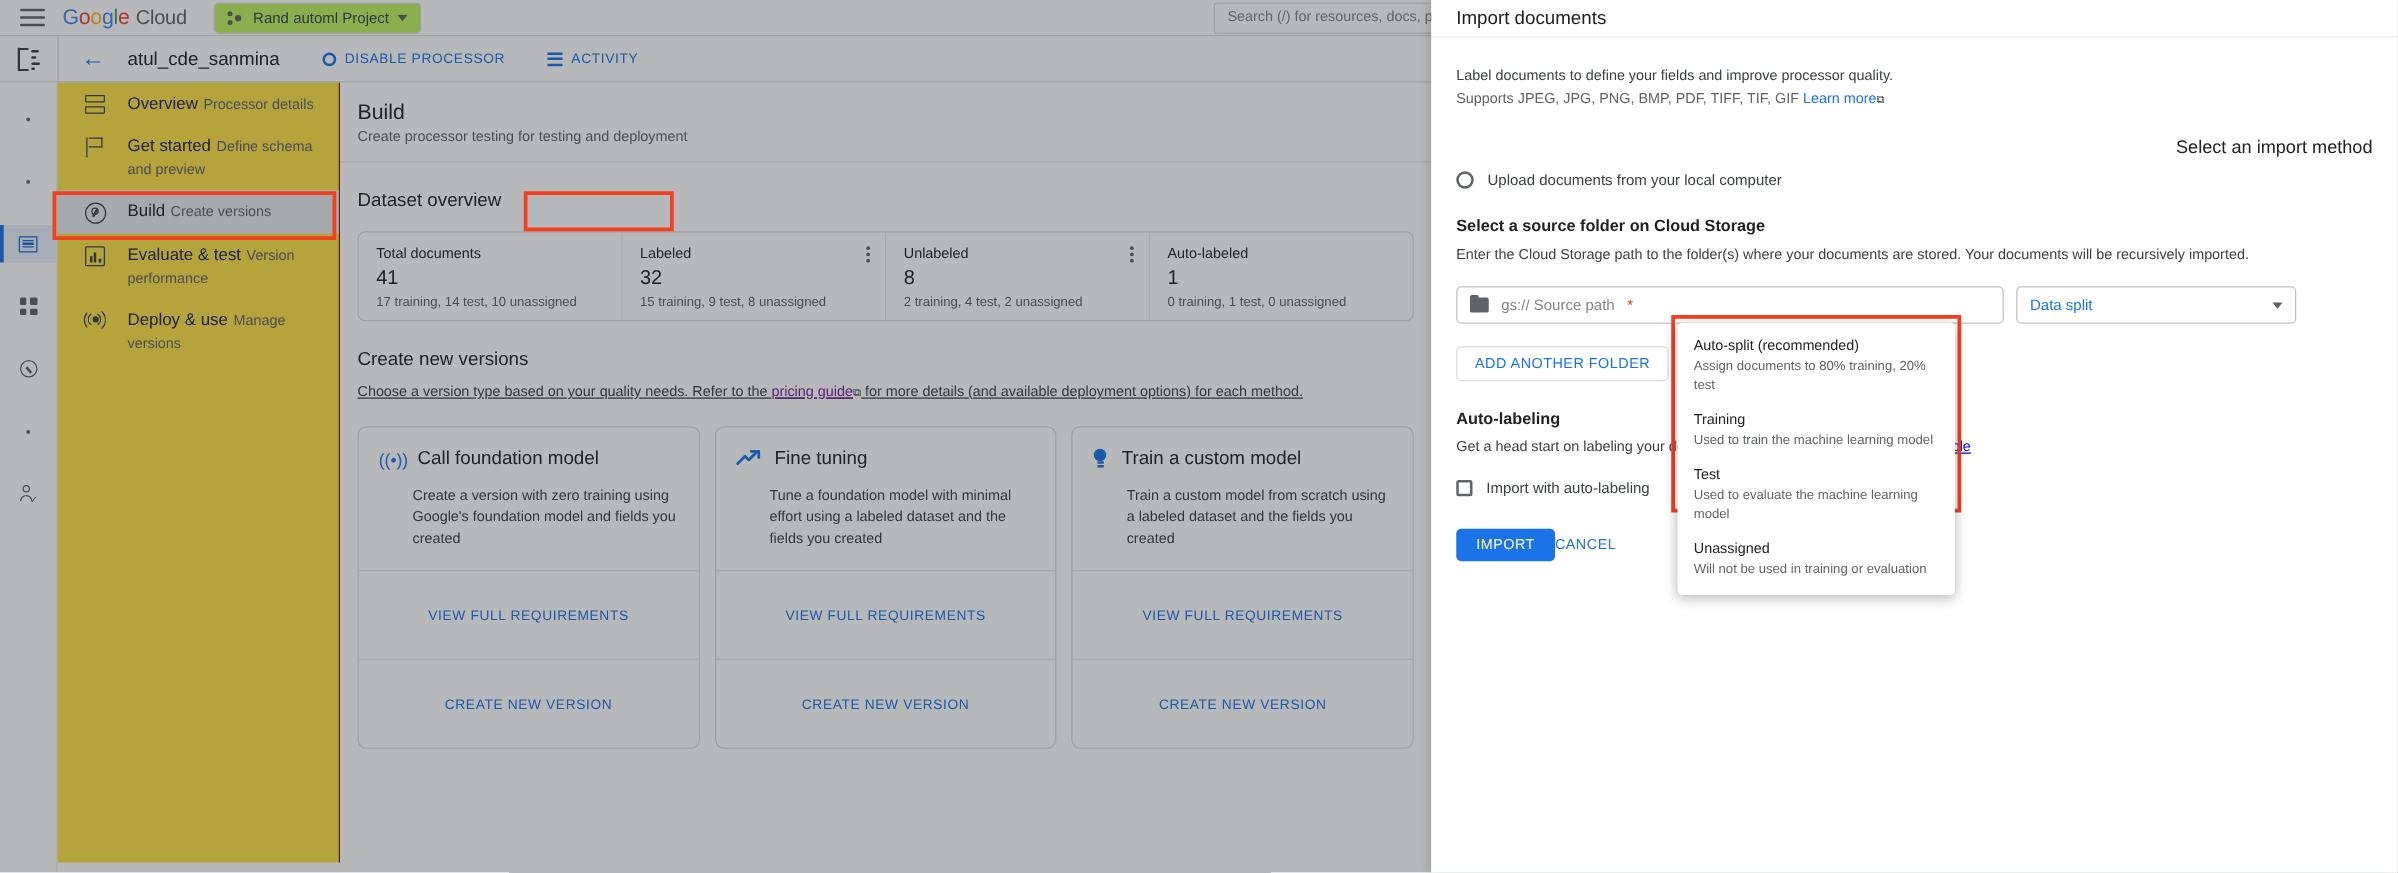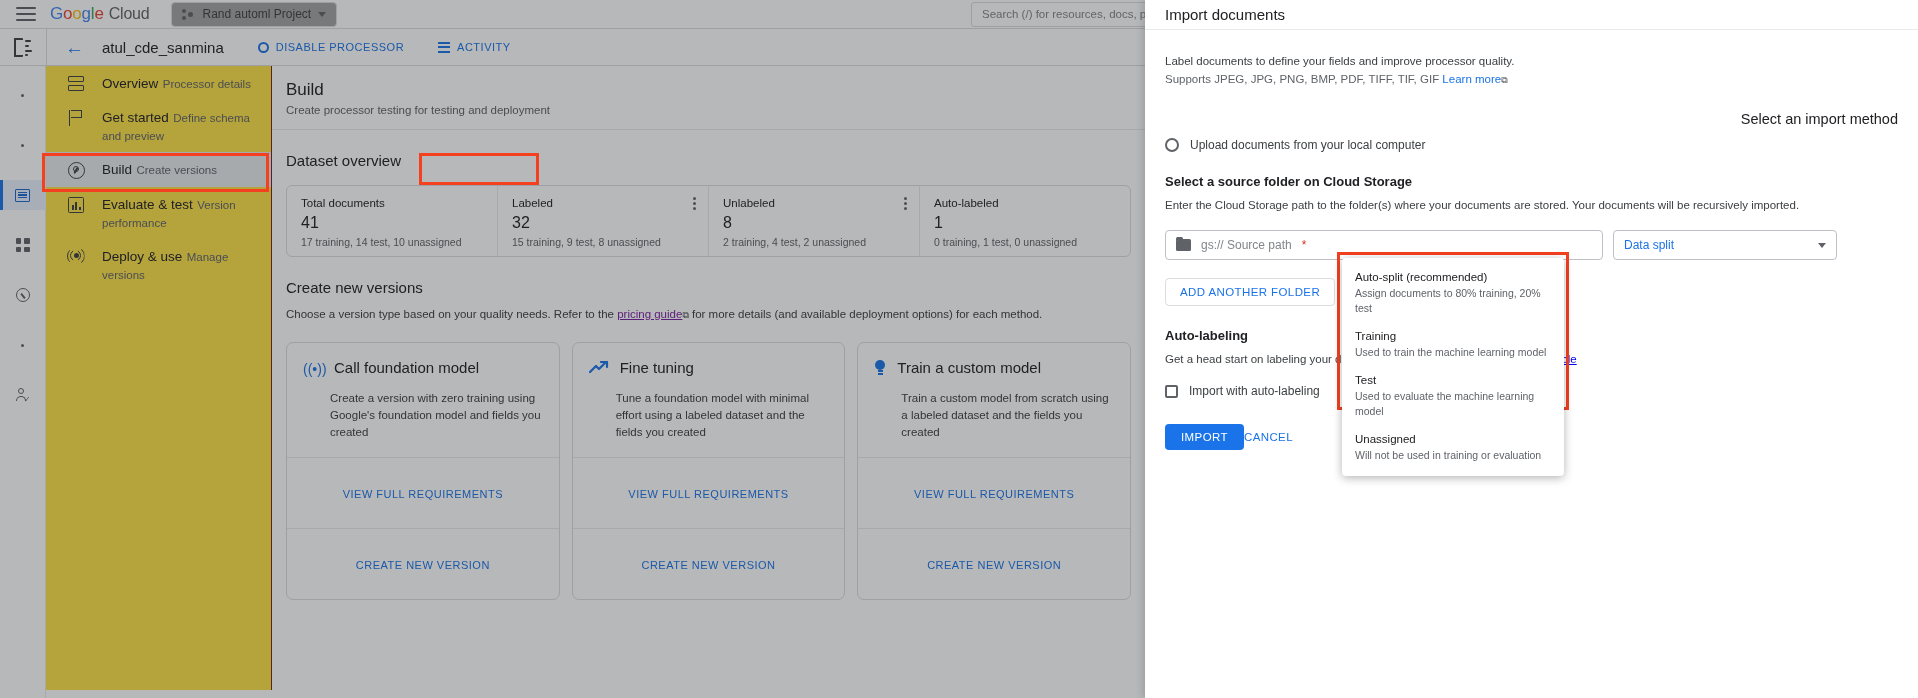--- a/index.html
+++ b/index.html
@@ -26,21 +26,21 @@
   .hamburger { width: 20px; height: 14px; margin-left: 16px; margin-right: 14px;
     display: flex; flex-direction: column; justify-content: space-between; cursor: pointer; }
   .hamburger i { display: block; height: 2px; background: #5f6368; border-radius: 1px; }
   .brand { font-size: 17px; letter-spacing: -0.2px; display: flex; align-items: baseline; }
   .brand .g1{color:#4285F4}.brand .g2{color:#EA4335}.brand .g3{color:#FBBC05}
   .brand .g4{color:#4285F4}.brand .g5{color:#34A853}.brand .g6{color:#EA4335}
   .brand .cloud { color: #5f6368; margin-left: 5px; font-size: 16px; }
   .project-chip {
     margin-left: 22px; height: 25px; border: 1px solid #dadce0; border-radius: 4px;
     display: flex; align-items: center; gap: 7px; padding: 0 10px; cursor: pointer;
-    font-size: 12px; color: #3c4043; background: #a3a3a3;
+    font-size: 12px; color: #3c4043; background: #bef264;
   }
   .proj-ico { width: 13px; height: 13px; position: relative; }
   .proj-ico b { position:absolute; background:#5f6368; border-radius:50%; display:block; }
   .proj-ico b:nth-child(1){width:4px;height:4px;left:0;top:1px;}
   .proj-ico b:nth-child(2){width:4px;height:4px;left:0;top:8px;}
   .proj-ico b:nth-child(3){width:5px;height:5px;left:6px;top:4px;}
   .caret { width:0;height:0;border-left:4px solid transparent;border-right:4px solid transparent;
     border-top:5px solid #5f6368; }
   .searchwrap { margin-left: auto; margin-right: 0; display: flex; align-items: center; }
   .searchbox {
@@ -175,21 +175,21 @@
     display: flex; height: 72px; }
   .statcell { flex: 1; padding: 11px 14px 0 14px; position: relative; }
   .statcell + .statcell { border-left: 1px solid #e8eaed; }
   .statcell .lab { font-size: 11.5px; color: #202124; }
   .statcell .num { font-size: 16px; color: #202124; margin-top: 5px; }
   .statcell .sub { font-size: 10.5px; color: #5f6368; margin-top: 4px; }
   .kebab { position: absolute; right: 12px; top: 11px; display:flex; flex-direction:column;
     gap:2px; cursor:pointer; }
   .kebab i { width:3px;height:3px;border-radius:50%;background:#5f6368;display:block; }
 
-  .desc { font-size: 11.5px; color: #3c4043; margin-top: 10px; line-height: 17px; }
+  .desc { font-size: 11.5px; color: #3c4043; margin-top: 10px; line-height: 17px; text-decoration: underline; }
   .desc a { color: #7b1fa2; text-decoration: underline; }
   .ext { font-size: 9px; display: inline-block; }
 
   .cards { display: flex; gap: 12px; margin: 18px 14px 0 14px; }
   .vcard { flex: 1; border: 1px solid #dadce0; border-radius: 7px; background: #fff;
     display: flex; flex-direction: column; min-height: 145px; }
   .vcard-body { padding: 16px 16px 16px 16px; flex: 1; }
   .vcard-head { display: flex; align-items: center; gap: 11px; }
   .vcard-head .ttl { font-size: 15px; color: #202124; }
   .vcard-desc { font-size: 11.5px; color: #3c4043; line-height: 17px; margin-top: 14px;

